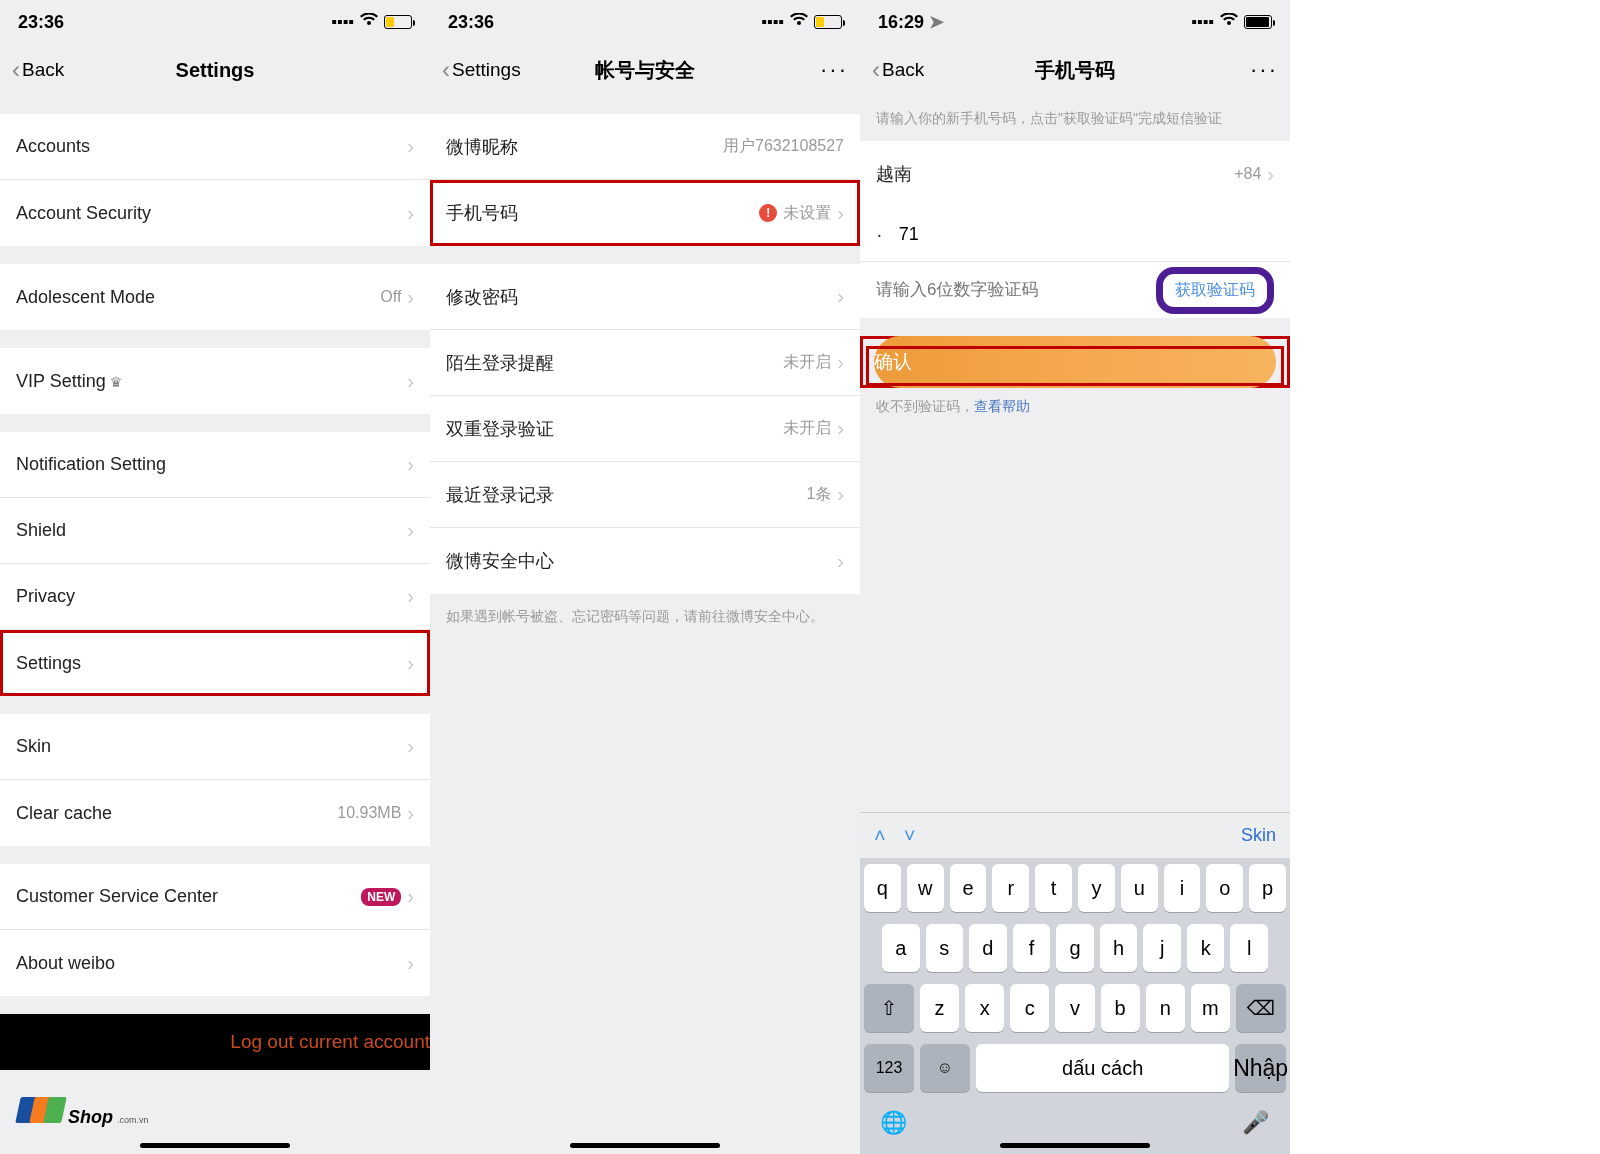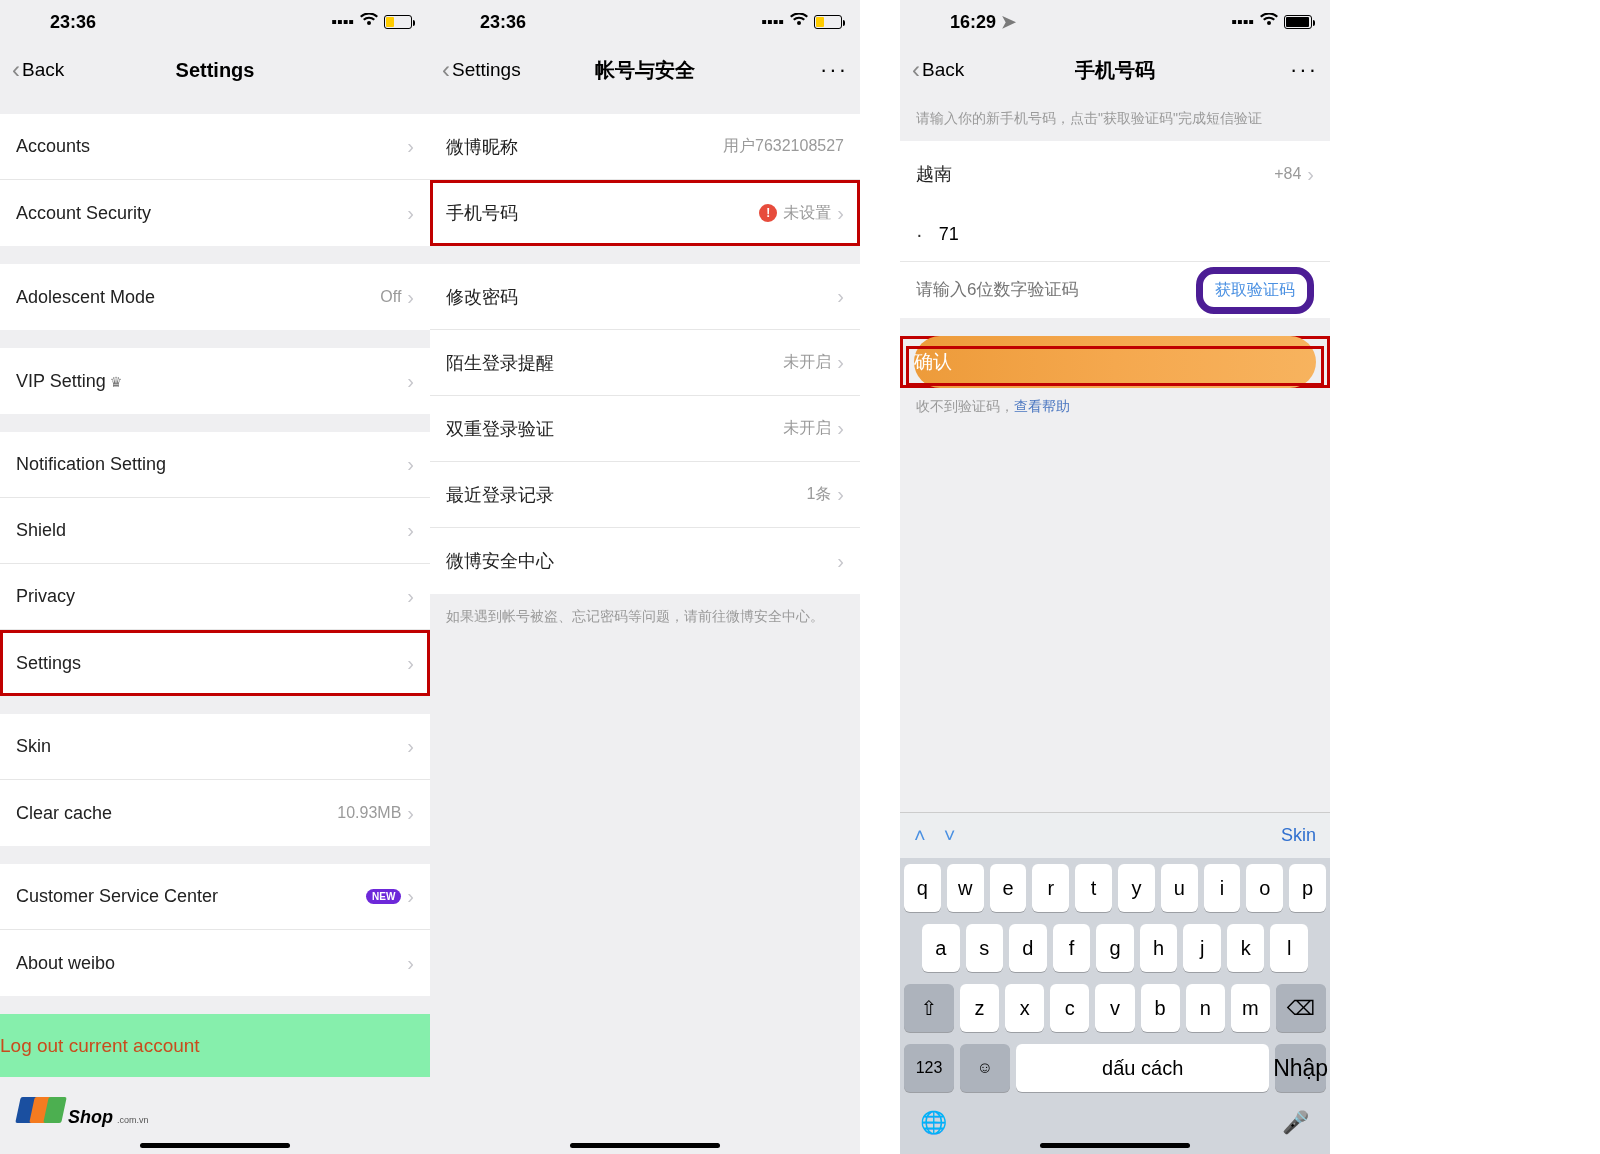--- a/index.html
+++ b/index.html
@@ -1,43 +1,43 @@
 <!DOCTYPE html>
 <html><head>
 <meta charset="utf-8">
 <style>
   * { box-sizing: border-box; margin: 0; padding: 0; }
   body { font-family: -apple-system, "Helvetica Neue", Arial, sans-serif; background: #fff; width: 1600px; height: 1154px; overflow: hidden; position: relative; }
   .screen { position: absolute; top: 0; width: 430px; height: 1154px; background: #efeff1; overflow: hidden; }
   .s1 { left: 0; }
   .s2 { left: 430px; }
-  .s3 { left: 900px; width: 430px; background: #efeff1; }
-  .statusbar { height: 44px; display: flex; align-items: center; justify-content: space-between; padding: 0 18px; background: transparent; margin-left: 32px; }
+  .s3 { left: 860px; width: 430px; background: #efeff1; }
+  .statusbar { height: 44px; display: flex; align-items: center; justify-content: space-between; padding: 0 18px; background: transparent; }
   .sb-time { font-size: 18px; font-weight: 600; }
   .sb-icons { display: flex; align-items: center; gap: 6px; }
   .battery { width: 28px; height: 14px; border: 1.5px solid #000; border-radius: 3px; position: relative; }
   .battery::after { content:''; position:absolute; right:-4px; top:4px; width:2px; height:6px; background:#000; border-radius:0 2px 2px 0; }
   .battery .fill { position:absolute; left:1px; top:1px; bottom:1px; width:30%; background:#ffcc00; border-radius:1px; }
   .battery.full .fill { width: 90%; background:#000; }
   .navbar { height: 52px; display:flex; align-items:center; justify-content:space-between; padding: 0 12px; background: transparent; position: relative; }
   .nav-left { display:flex; align-items:center; font-size: 19px; color:#000; }
   .nav-title { position:absolute; left:0; right:0; text-align:center; font-size: 20px; font-weight:600; pointer-events:none; }
   .nav-right { font-size: 22px; color:#000; letter-spacing: 2px; }
   .chevron-left { font-size: 24px; line-height: 1; margin-right: 2px; color:#888; }
   .nav-left .chevron-left { color: #888; }
   .section-gap { height: 18px; }
   .list { background:#fff; }
   .row { height: 66px; display:flex; align-items:center; justify-content:space-between; padding: 4px 16px; border-bottom: 0.5px solid #e6e6e6; position:relative;gap:46px; }
   .row:last-child { border-bottom: none; }
   .row .label { font-size: 18px; color:#222; }
   .row .right { display:flex; align-items:center; gap:6px; font-size: 16px; color:#9a9a9a; }
   .chevron-right { color:#c7c7cc; font-size: 20px; }
-  .badge-new { background:#6d28d9; color:#fff; font-size:10px; padding:2px 6px; border-radius:8px; font-weight:600; }
+  .badge-new { background:#be185d; color:#fff; font-size:12px; padding:2px 6px; border-radius:8px; font-weight:600; }
   .highlight { box-shadow: inset 0 0 0 3px #c00000; }
-  .logout-row { background:#86efac; text-align:center; color:#c94b1c; font-size:19px; height:63px; display:flex; align-items:center; justify-content:flex-start; font-weight:500; }
+  .logout-row { background:#000000; text-align:center; color:#c94b1c; font-size:19px; height:56px; display:flex; align-items:center; justify-content:flex-end; font-weight:500; }
   .hint { font-size:14px; color:#9a9a9a; padding: 12px 16px; line-height:1.5; }
   .vip-icon { font-size:14px; opacity:.6; margin-left:4px; }
   .alert-icon { width:18px; height:18px; border-radius:50%; background:#e74c3c; color:#fff; display:inline-flex; align-items:center; justify-content:center; font-size:12px; font-weight:bold; }
   
   .s3 .list { background:#fff; }
   .code-row { height:56px; display:flex; align-items:center; justify-content:space-between; padding:0 16px; background:#fff; }
   .code-input { font-size:17px; color:#bdbdbd; flex:1; border:none; outline:none; }
   .code-btn { font-size:16px; color:#4a90e2; border:7px solid #4c1d95; border-radius:18px; padding:6px 12px; background:transparent; }
   .confirm-btn { margin: 18px 14px 10px; height:52px; border-radius:26px; background: linear-gradient(90deg, #ed9b3a 0%, #f5a84e 50%, #f7b35e 100%); color:#fff; font-size:19px; display:flex; align-items:center; }
   .confirm-wrap { position: relative; }

